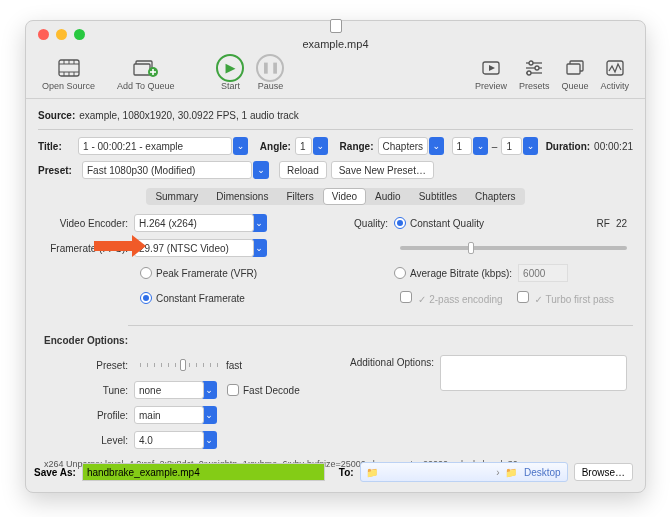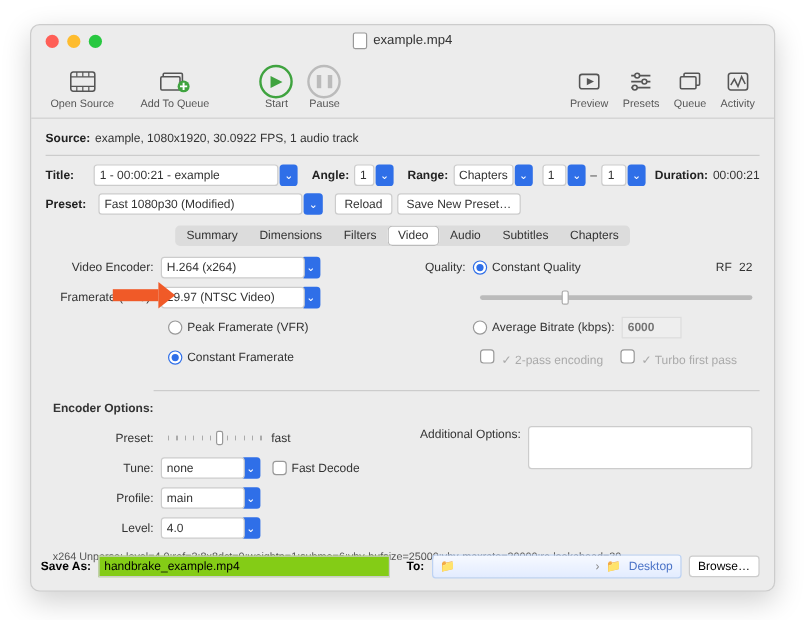--- a/index.html
+++ b/index.html
@@ -2,21 +2,21 @@
 <html><head>
 <meta charset="utf-8">
 <style>
   * { box-sizing: border-box; margin: 0; padding: 0; font-family: -apple-system, "Helvetica Neue", Arial, sans-serif; }
   body { background: #fff; width: 671px; height: 517px; overflow: hidden; }
   .window { width: 621px; height: 473px; margin: 20px 25px; background: #ececec; border: 1px solid #ccc; border-radius: 8px; box-shadow: 0 8px 24px rgba(0,0,0,.18); position: relative; }
   .titlebar { height: 26px; display: flex; align-items: center; position: relative; }
   .traffic { display: flex; gap: 7px; padding-left: 12px; }
   .dot { width: 11px; height: 11px; border-radius: 50%; }
   .dot.r { background: #ff5f57; } .dot.y { background: #febc2e; } .dot.g { background: #28c840; }
-  .wtitle { position: absolute; left: 0; right: 0; text-align: center; font-size: 11px; color: #333; display: flex; justify-content: center; align-items: center; gap: 5px; }
+  .wtitle { position: absolute; left: 0; right: 0; text-align: center; font-size: 11px; color: #333; display: flex; align-items: center; gap: 5px; flex-direction: column; }
   .docicon { width: 12px; height: 14px; background: #fff; border: 1px solid #999; border-radius: 2px; display: inline-block; position: relative; }
   .toolbar { height: 52px; display: flex; padding: 0 10px; border-bottom: 1px solid #d0d0d0; }
   .tbtn { display: flex; flex-direction: column; align-items: center; justify-content: center; font-size: 9px; color: #555; padding: 0 6px; cursor: pointer; }
   .ticon { display: flex; align-items: center; justify-content: center; height: 26px; font-size: 18px; color: #555; }
   .tgrow { flex: 1; }
   .playbtn { width: 28px; height: 28px; border-radius: 50%; border: 2px solid #3fa33f; display: flex; align-items: center; justify-content: center; color: #3fa33f; font-size: 13px; }
   .pausebtn { width: 28px; height: 28px; border-radius: 50%; border: 2px solid #bbb; display: flex; align-items: center; justify-content: center; color: #bbb; font-size: 11px; }
   .content { padding: 6px 12px 4px 12px; font-size: 10px; color: #333; }
   .row { display: flex; align-items: center; gap: 4px; min-height: 20px; margin-bottom: 4px; }
   .label { color: #222; }
@@ -247,21 +247,21 @@
           <span style="margin-left:6px">22</span>
         </div>
         <div class="frow" style="padding-left:56px">
           <div class="slidertrack">
               <div class="thumb" style="left:30%"></div>
             </div>
         </div>
         <div class="frow" style="padding-left:50px">
           <span class="radio"></span>
           <span>Average Bitrate (kbps):</span>
-          <input class="input grayin" style="width: 50px; margin-left: 6px; font-weight: bold;" placeholder="6000">
+          <input class="input grayin" style="width: 50px; margin-left: 6px;" placeholder="6000">
         </div>
         <div class="frow disabled" style="padding-left:56px;gap:14px">
           <span><span class="check"></span><span style="margin-left:2px">✓</span> <span>2-pass encoding</span></span>
           <span><span class="check"></span><span style="margin-left:2px">✓</span> <span>Turbo first pass</span></span>
         </div>
       </div>
     </div>
 
     <div class="encsep"></div>
     <div style="padding:0 6px">

